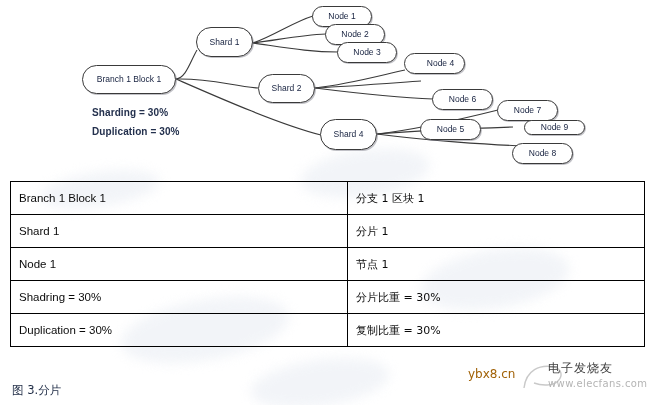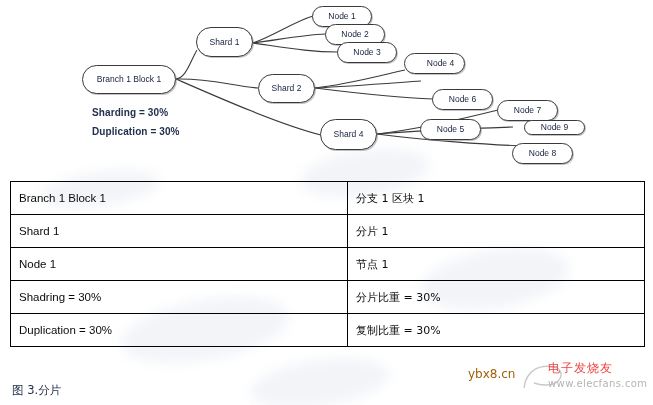--- a/index.html
+++ b/index.html
@@ -110,21 +110,21 @@
     white-space: nowrap;
   }
   #wm-brand {
     position: absolute;
     left: 548px; top: 360px;
     color: #9a9a9a;
     white-space: nowrap;
     text-align: left;
     font-family: "DejaVu Sans", "Liberation Sans", sans-serif;
   }
-  #wm-brand .cn { display: block; font-size: 12px; letter-spacing: 1px; color: #ef4444; }
+  #wm-brand .cn { display: block; font-size: 12px; letter-spacing: 1px; color: #404040; }
   #wm-brand .url { display: block; font-size: 10px; letter-spacing: .4px; color: #b4b4b4; margin-top: 1px; }
   #wm-swoosh {
     position: absolute;
     left: 520px; top: 362px;
     width: 44px; height: 30px;
     pointer-events: none;
   }
 </style>
 </head>
 <body>

